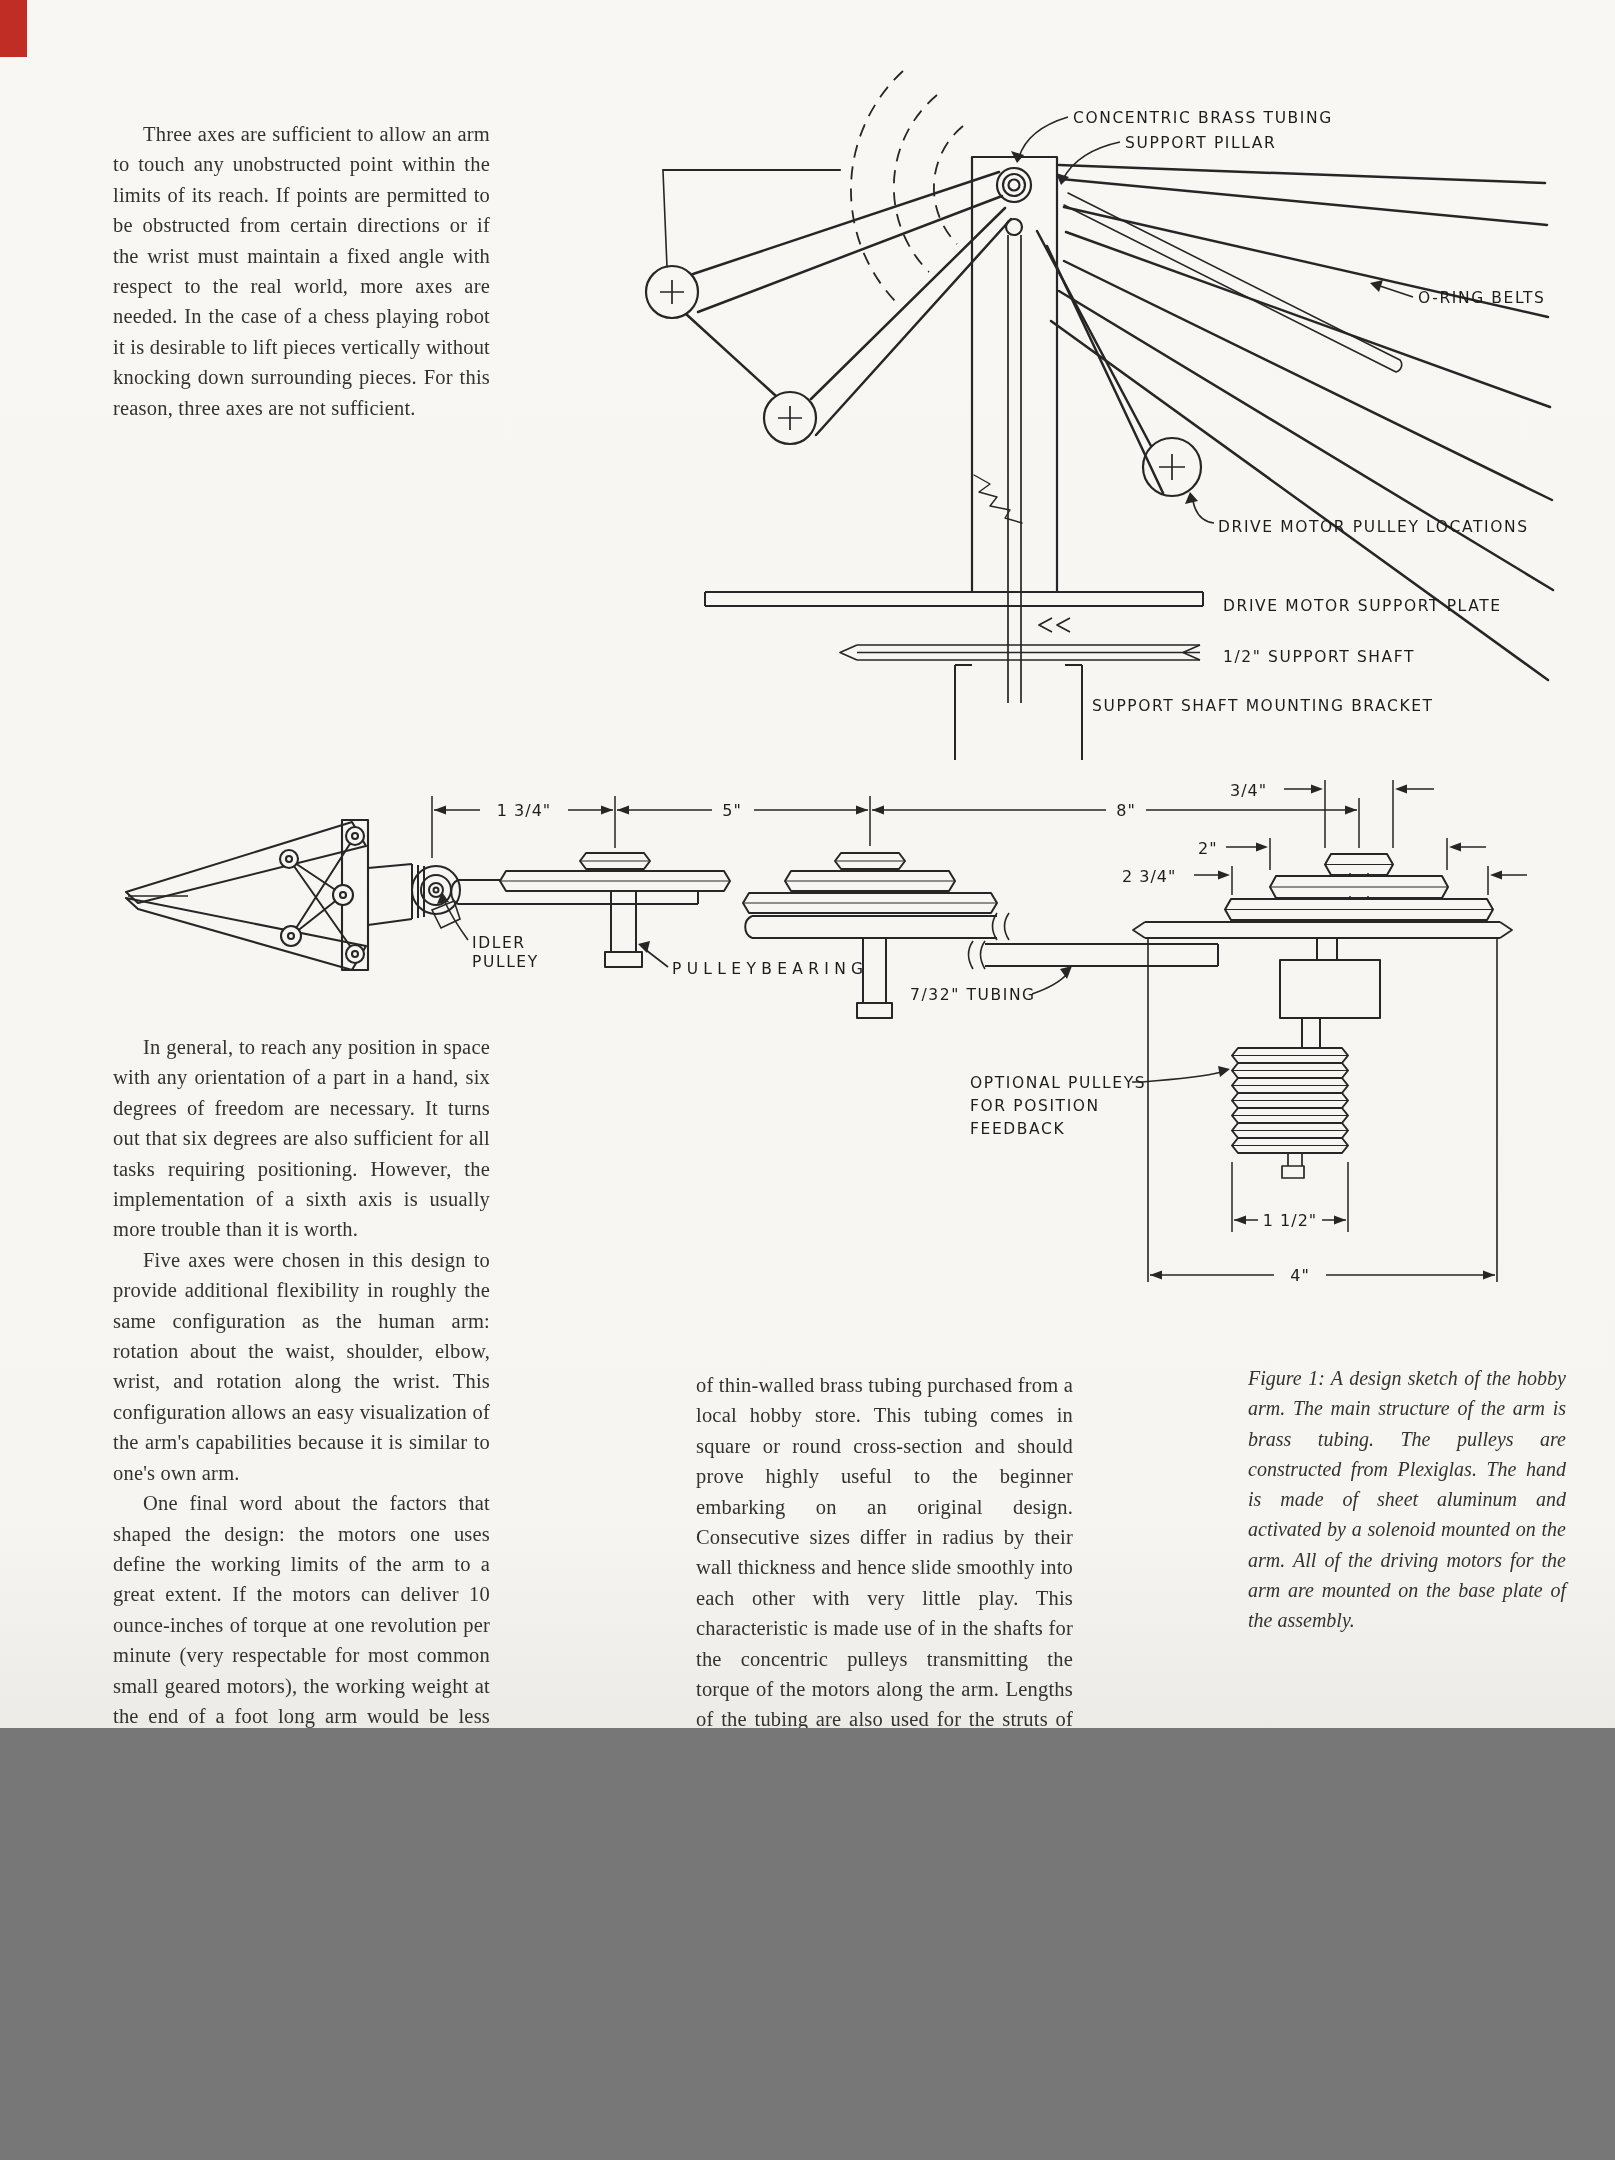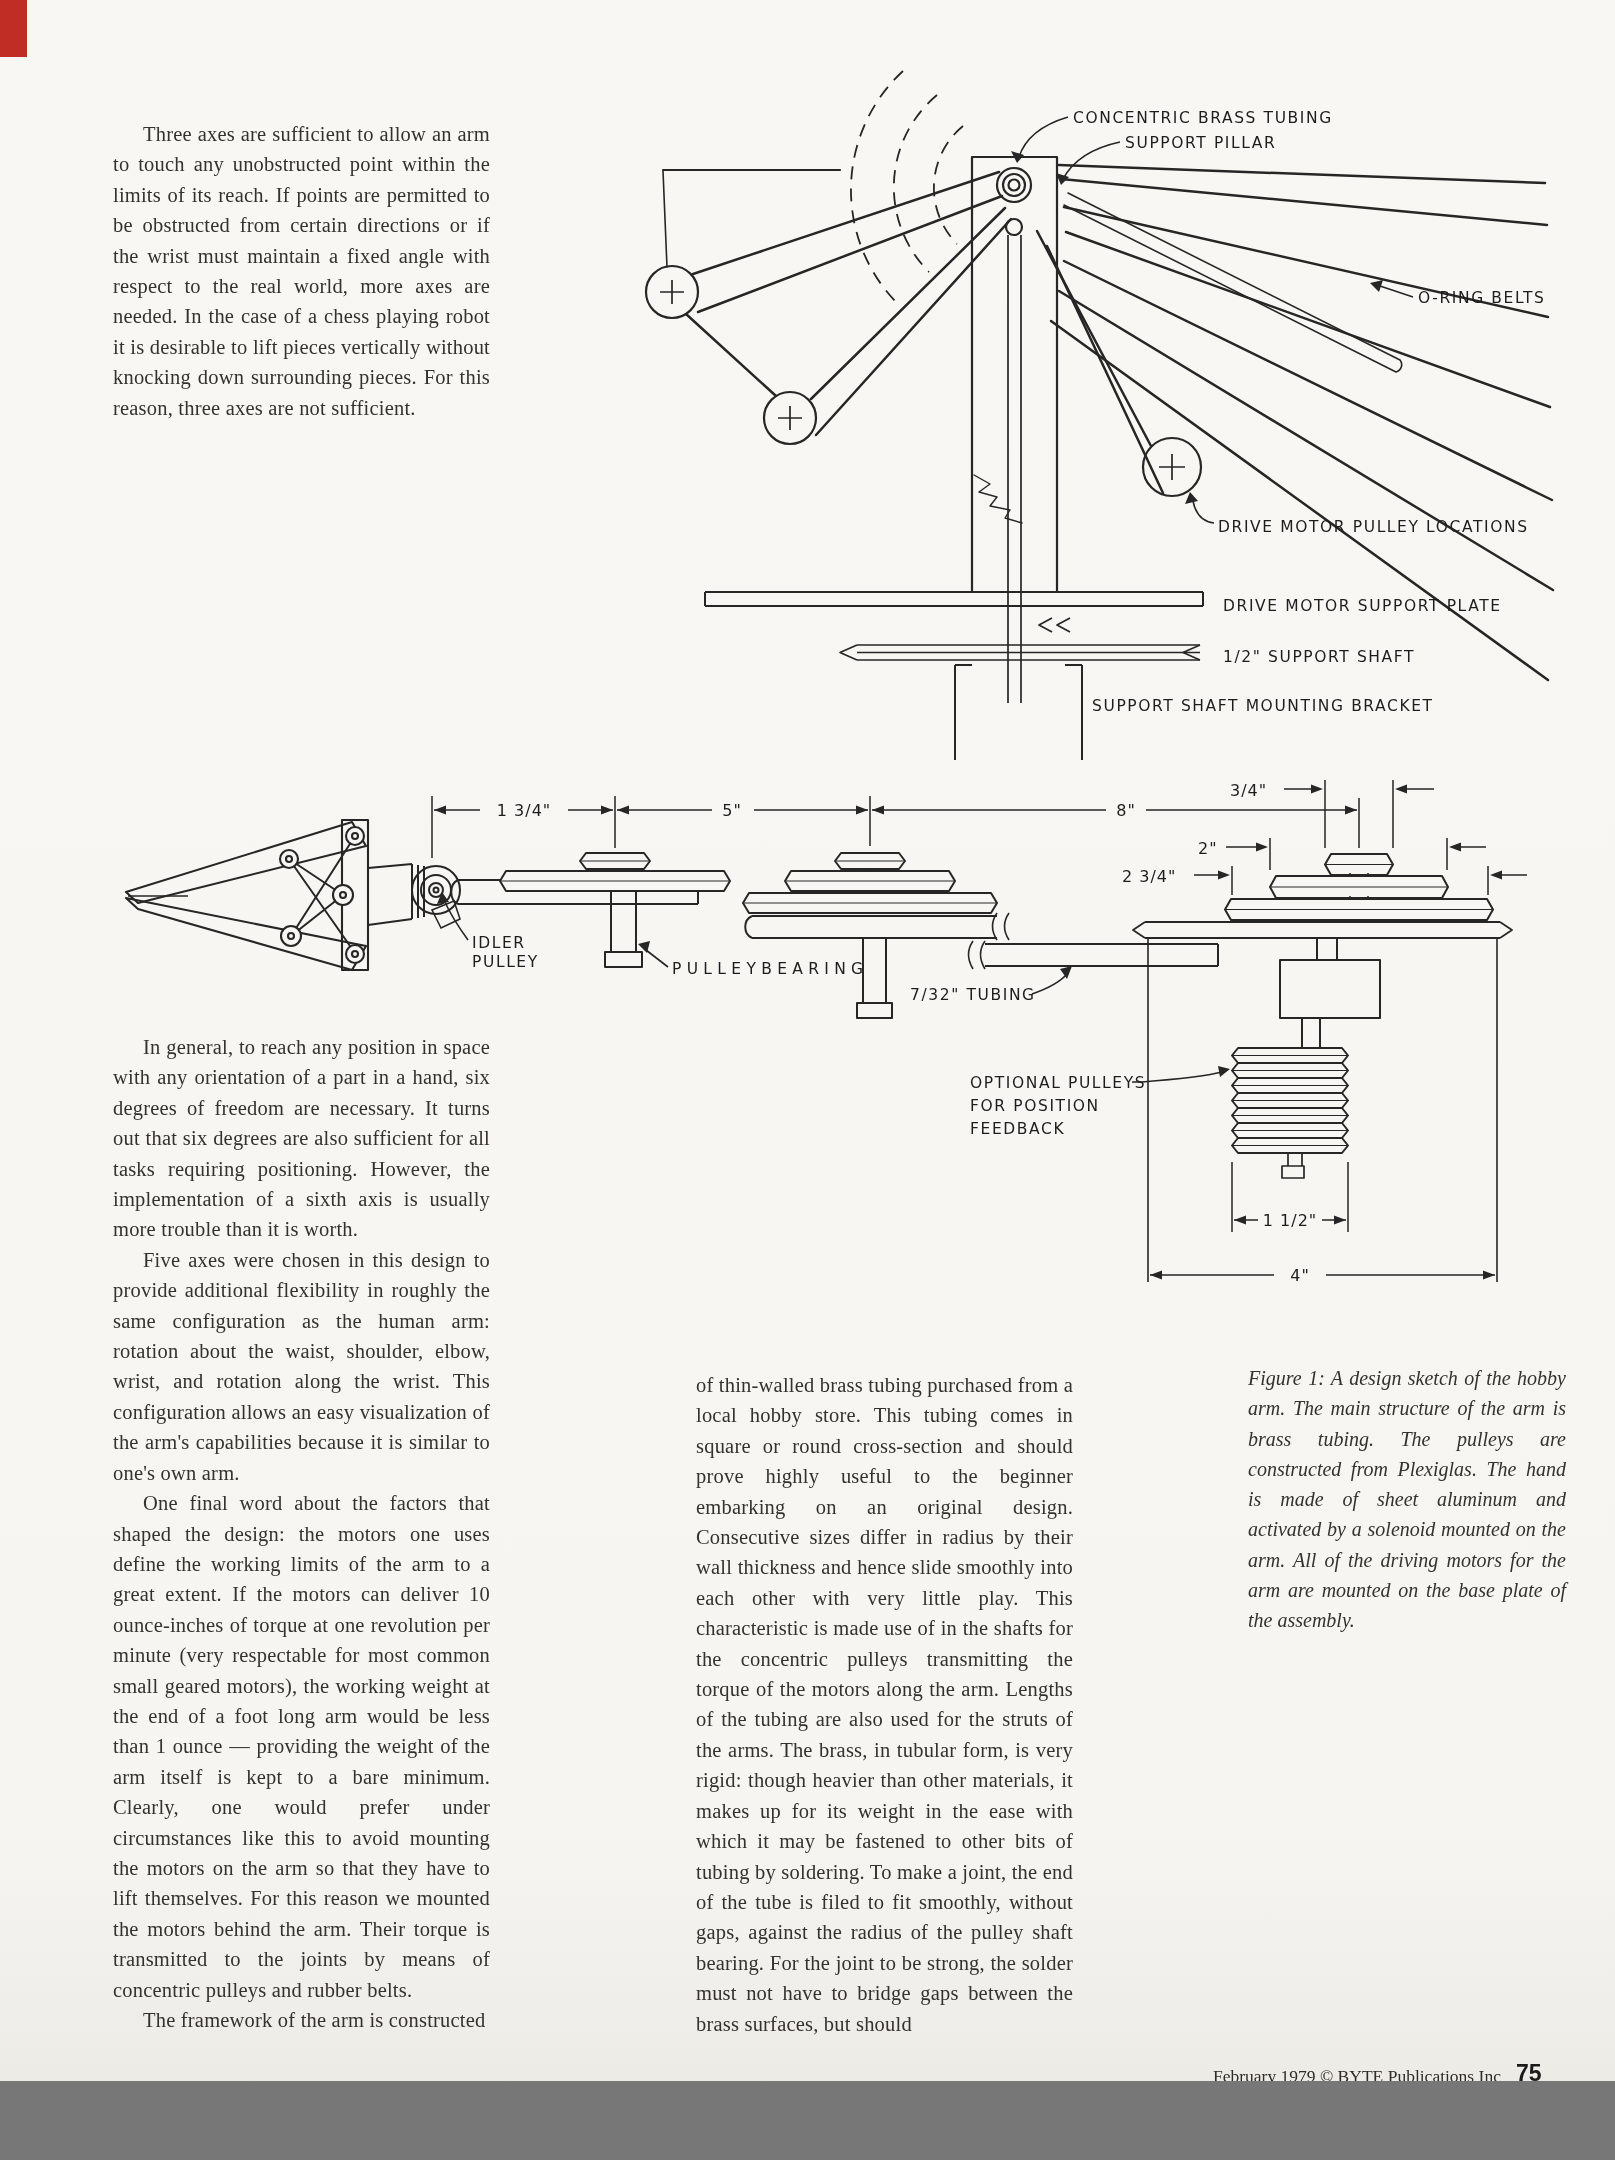--- a/index.html
+++ b/index.html
@@ -1,17 +1,17 @@
 <!DOCTYPE html>
 <html><head>
 <meta charset="utf-8">
 <style>
   html,body{margin:0;padding:0;background:#777;}
   .page{
-    position:relative;width:1615px;height:2081px;overflow:hidden;
+    position:relative;width:1615px;height:1728px;overflow:hidden;
     background:linear-gradient(180deg,#f8f7f4 0%,#f6f5f2 88%,#edebe6 100%);
     font-family:"Liberation Serif",serif;
   }
   .redmark-top{position:absolute;left:0;top:0;width:27px;height:57px;background:#bf2d24;}
   .redmark-bottom{position:absolute;left:428px;top:2152px;width:1187px;height:8px;background:#9e251d;}
   .textcol{
     position:absolute;text-align:justify;
     font-size:20.5px;line-height:30.4px;color:#34322e;letter-spacing:.2px;
   }
   .textcol p{margin:0;}

